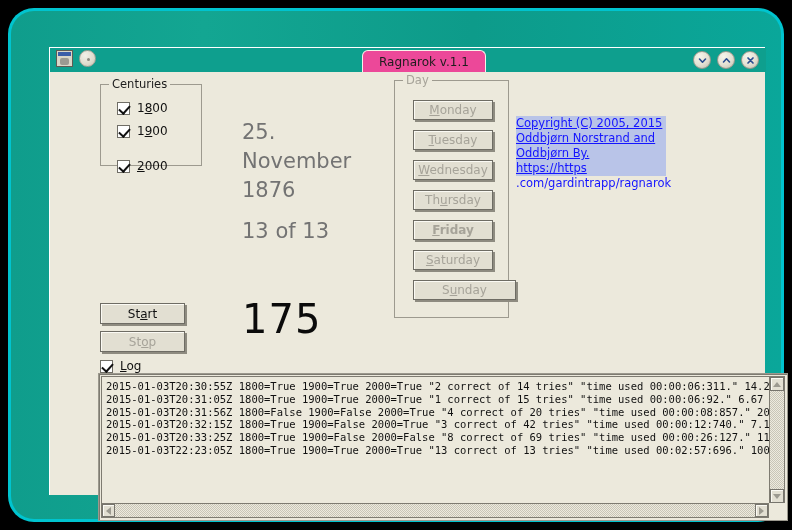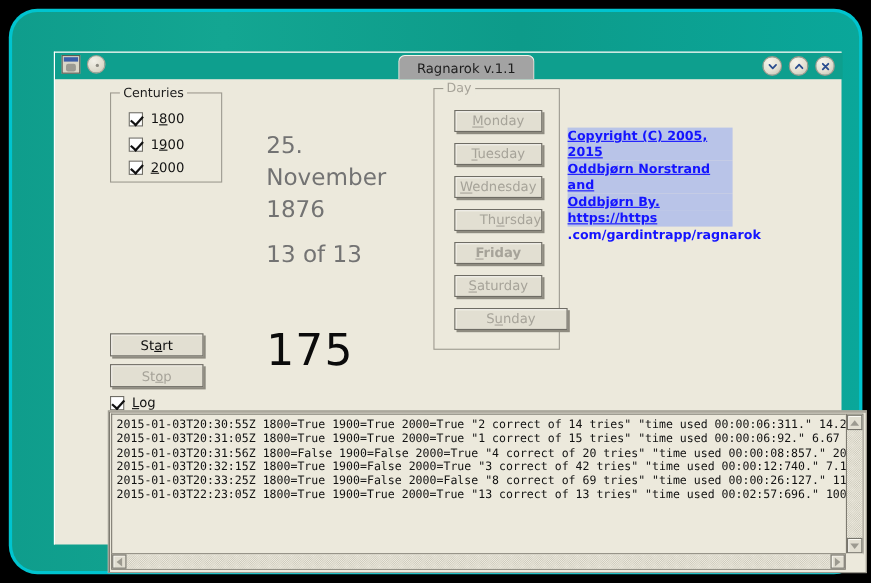--- a/index.html
+++ b/index.html
@@ -86,21 +86,21 @@
   }
   .tb-round::after {
     content:""; position:absolute; left:7px; top:7px; width:3px; height:3px;
     background:#8c8a80; border-radius:50%;
   }
   #title-tab {
     position: absolute;
     left: 312px; top: 2px;
     height: 22px;
     padding: 0 16px;
-    background: #a3a3a3;
+    background: #ec4899;
     border-top-left-radius: 6px;
     border-top-right-radius: 6px;
     border: 1px solid #f6f4ea;
     border-bottom: none;
     display: flex; align-items: center;
     font-size: 12px;
     color: #1d1d1d;
     white-space: nowrap;
   }
   .tb-right {
@@ -172,21 +172,20 @@
     position: absolute; left: 192px; top: 248px;
     font-size: 40px; color: #0b0b0b; letter-spacing: 1px;
   }
 
   
   #copyright {
     position: absolute; left: 466px; top: 68px;
     width: 150px;
     font-size: 11.5px; line-height: 15px;
     color: #1414ff;
-    font-weight: bold;
   }
   #copyright .sel {
     background: #b9c4e8;
     text-decoration: underline;
   }
   #copyright .plain { text-decoration: none; }
 
   
   #logframe {
     position: absolute;
@@ -297,21 +296,21 @@
         <label class="chk-row" style="left:16px; top:16px;">
           <span class="chkbox checked"></span>
           <span>1<span class="mn">8</span>00</span>
         </label>
 
         <label class="chk-row" style="left:16px; top:39px;">
           <span class="chkbox checked"></span>
           <span>1<span class="mn">9</span>00</span>
         </label>
 
-        <label class="chk-row" style="left:16px; top:60px;">
+        <label class="chk-row" style="left:16px; top:74px;">
           <span class="chkbox checked"></span>
           <span><span class="mn">2</span>000</span>
         </label>
       </div>
 
       <div id="dateblock">
         <div>25.</div>
         <div>November</div>
         <div>1876</div>
         <div style="margin-top:12px;">13 of 13</div>
@@ -323,21 +322,21 @@
 
         <div class="btn disabled" style="position:absolute; left:18px; top:19px; width:80px; height:20px;">
           <span><span class="mn">M</span>onday</span>
         </div>
         <div class="btn disabled" style="position:absolute; left:18px; top:49px; width:80px; height:20px;">
           <span><span class="mn">T</span>uesday</span>
         </div>
         <div class="btn disabled" style="position:absolute; left:18px; top:79px; width:80px; height:20px;">
           <span><span class="mn">W</span>ednesday</span>
         </div>
-        <div class="btn disabled" style="position:absolute; left:18px; top:109px; width:80px; height:20px;justify-content:flex-end;">
+        <div class="btn disabled" style="position:absolute; left:18px; top:109px; width:80px; height:20px;">
           <span>Th<span class="mn">u</span>rsday</span>
         </div>
         <div class="btn disabled" style="position:absolute; left:18px; top:139px; width:80px; height:20px;font-weight:bold;">
           <span><span class="mn">F</span>riday</span>
         </div>
         <div class="btn disabled" style="position:absolute; left:18px; top:169px; width:80px; height:20px;">
           <span><span class="mn">S</span>aturday</span>
         </div>
         <div class="btn disabled" style="position:absolute; left:18px; top:199px; width:103px; height:20px;">
           <span>S<span class="mn">u</span>nday</span>

